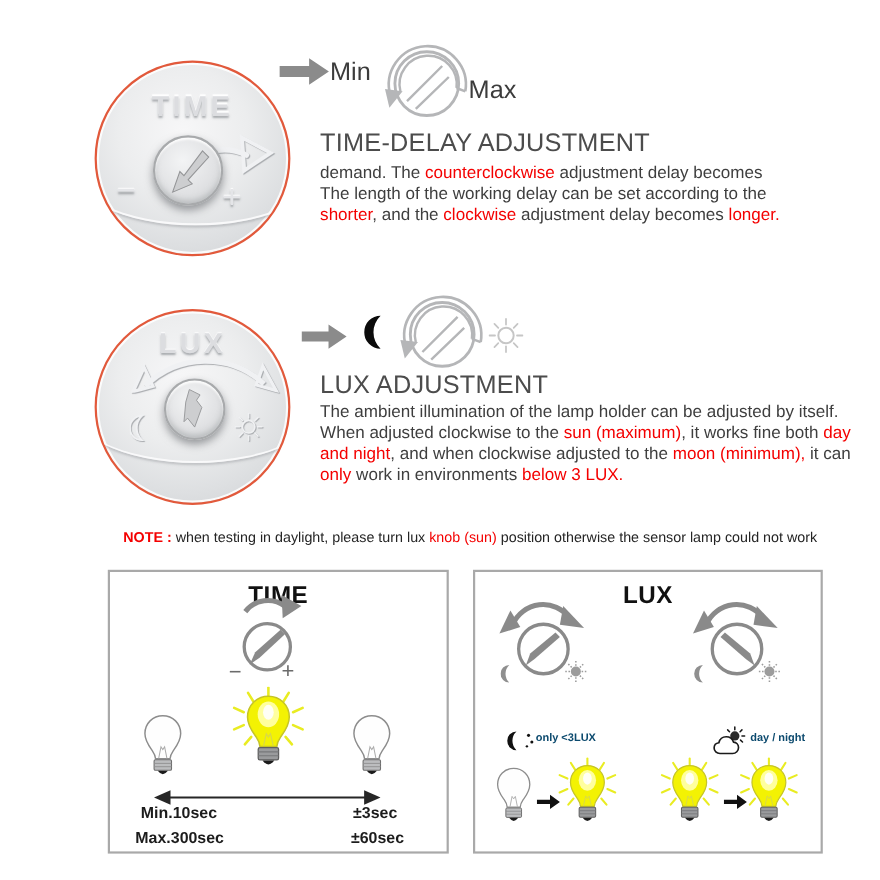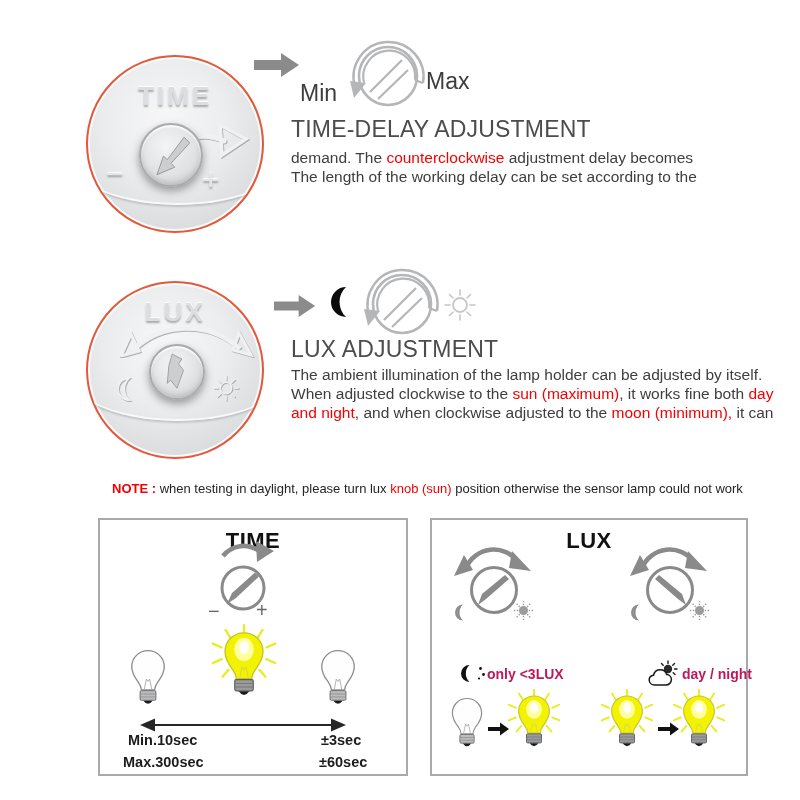--- a/index.html
+++ b/index.html
@@ -35,21 +35,21 @@
   .emboss-svg { filter: drop-shadow(1px 1.5px 0.5px rgba(140,143,147,.65)); }
   .photo-seam { position:absolute; left:-30px; width:240px; height:120px; border-radius:50%;
                 border-bottom:2px solid rgba(250,250,251,.95);
                 box-shadow: 0 3px 2px -1px rgba(150,153,157,.45); }
 
   
   .box { position:absolute; background:#fff; border:2px solid #a9a9a9; }
   .box-title { position:absolute; top:8px; width:100%; text-align:center; font-size:22px; font-weight:bold;
                color:#111; letter-spacing:0.5px; }
   .box-label { position:absolute; font-size:14.5px; font-weight:bold; color:#1c1c1c; white-space:nowrap; }
-  .box-caption { position:absolute; font-size:14px; font-weight:bold; color:#be185d; white-space:nowrap; }
+  .box-caption { position:absolute; font-size:10px; font-weight:bold; color:#0c4a6e; white-space:nowrap; }
   .dial-sign { position:absolute; font-size:20px; color:#6b6b6b; }
 </style>
 </head>
 <body>
 
 <svg width="0" height="0" style="position:absolute" aria-hidden="true">
   <defs>
     <symbol id="sym-bulb-off" viewBox="0 0 48 74">
       <path d="M24,3 C35,3 43.5,11.5 43.5,22.5 C43.5,30.5 39,36.2 35.5,41 C33.4,44 32.1,46.8 31.9,50 L16.1,50 C15.9,46.8 14.6,44 12.5,41 C9,36.2 4.5,30.5 4.5,22.5 C4.5,11.5 13,3 24,3 Z" fill="#fefefe" stroke="#8d8d8d" stroke-width="1.6"></path>
       <path d="M19.5,49.5 L22,37 L24,40 L26,37 L28.5,49.5" fill="none" stroke="#ababab" stroke-width="1.1"></path>
@@ -150,30 +150,31 @@
       </svg>
     </div>
     <span class="emboss-sign" style="left:18px;top:100px">−</span>
     <span class="emboss-sign" style="left:114px;top:106px">+</span>
     <div class="photo-seam" style="top:28px"></div>
   </div>
 
   <svg class="abs" style="left:254px;top:52px;width:46px;height:26px;color:#8b8b8b">
       <use href="#sym-fat-arrow"></use>
     </svg>
-  <span class="legend-label" style="left:300px;top:80px">Min</span>
+  <span class="legend-label" style="left:300px;top:52px">Min</span>
   <svg class="abs" style="left:344px;top:24px;width:88px;height:88px">
       <use href="#sym-knob-dial"></use>
     </svg>
   <span class="legend-label" style="left:426px;top:68px">Max</span>
 
   <div class="heading" style="left:291px;top:116px">TIME-DELAY ADJUSTMENT</div>
   <div class="body-par" style="left:291px;top:148px">
     <div class="bline"><span>demand. The </span><span class="red">counterclockwise</span><span> adjustment delay becomes</span></div>
     <div class="bline"><span>The length of the working delay can be set according to the</span></div>
+    <div class="bline"><span class="red">shorter</span><span>, and the </span><span class="red">clockwise</span><span> adjustment delay becomes </span><span class="red">longer.</span></div>
   </div>
 
   <div class="photo" style="left:86px;top:281px">
     <div class="photo-label" style="top:14px">LUX</div>
     <svg class="abs emboss-svg" style="left:30px;top:44px;width:136px;height:30px" viewBox="0 0 136 30">
       <path d="M14,24 A78,78 0 0 1 122,22" fill="none" stroke="#f0f1f3" stroke-width="5"></path>
       <polygon points="3,29 13,7 21,24" fill="none" stroke="#f0f1f3" stroke-width="3"></polygon>
       <polygon points="133,28 121,6 115,23" fill="none" stroke="#f0f1f3" stroke-width="3"></polygon>
     </svg>
     <div class="knob" style="left:61px;top:61px;width:56px;height:56px">
@@ -201,20 +202,21 @@
     </svg>
   <svg class="abs" style="left:444px;top:288px;width:32px;height:34px;color:#c6c6c6">
       <use href="#sym-sun-outline"></use>
     </svg>
 
   <div class="heading" style="left:291px;top:336px">LUX ADJUSTMENT</div>
   <div class="body-par" style="left:291px;top:365px">
     <div class="bline"><span>The ambient illumination of the lamp holder can be adjusted by itself.</span></div>
     <div class="bline"><span>When adjusted clockwise to the </span><span class="red">sun (maximum)</span><span>, it works fine both </span><span class="red">day</span></div>
     <div class="bline"><span class="red">and night</span><span>, and when clockwise adjusted to the </span><span class="red">moon (minimum),</span><span> it can</span></div>
+    <div class="bline"><span class="red">only</span><span> work in environments </span><span class="red">below 3 LUX.</span></div>
   </div>
 
   <div class="note" style="left:112px;top:481px"><span class="red b">NOTE :</span><span> when testing in daylight, please turn lux </span><span class="red">knob (sun)</span><span> position otherwise the sensor lamp could not work</span></div>
 
   <div class="box" style="left:98px;top:518px;width:310px;height:258px">
     <div class="box-title">TIME</div>
     <svg class="abs" style="left:101px;top:18px;width:84px;height:82px" viewBox="0 0 84 82">
       <path d="M22,18 A26,26 0 0 1 58,13" fill="none" stroke="#8a8a8a" stroke-width="4.6"></path>
       <polygon points="55,3 73,13 56,24" fill="#8a8a8a"></polygon>
       <circle cx="42" cy="50" r="21" fill="#fff" stroke="#8a8a8a" stroke-width="3"></circle>

